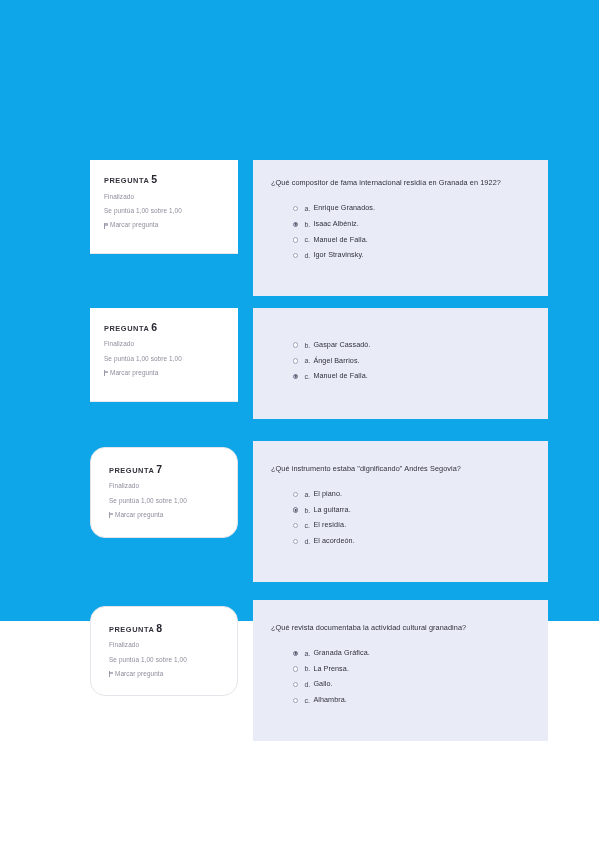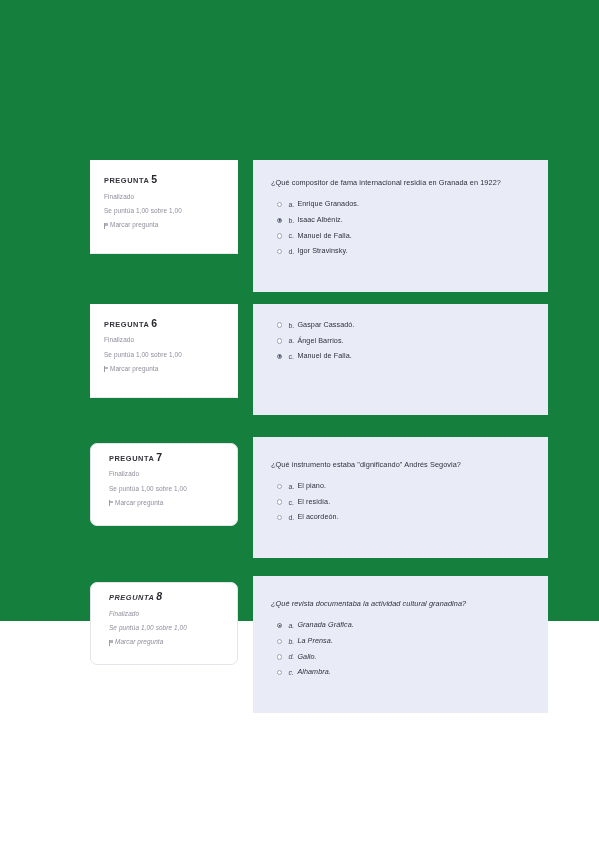--- a/index.html
+++ b/index.html
@@ -12,21 +12,21 @@
     background: #ffffff;
     font-family: "Liberation Sans", sans-serif;
     -webkit-font-smoothing: antialiased;
     overflow: hidden;
   }
 
   .page {
     position: relative;
     width: 599px;
     height: 621px;
-    background: #15803d;
+    background: #0ea5e9;
   }
 
   .quiz-stack {
     position: absolute;
     left: 0;
     top: 160px;
     width: 599px;
   }
 
   .question-block {
@@ -44,23 +44,23 @@
     background: #ffffff;
     padding: 14px 12px 14px 14px;
     flex: 0 0 auto;
   }
   .info-card.flat {
     border-bottom: 1px solid #e8e8ec;
     min-height: 94px;
   }
   .info-card.boxed {
     border: 1px solid #e4e4ea;
-    border-radius: 7px;
+    border-radius: 15px;
     min-height: 80px;
-    padding: 8px 12px 18px 18px;
+    padding: 16px 12px 18px 18px;
   }
 
   .q-title {
     font-size: 7.4px;
     font-weight: bold;
     letter-spacing: 0.55px;
     color: #32323c;
     margin: 0 0 9px 0;
     line-height: 1;
     text-transform: uppercase;
@@ -110,34 +110,34 @@
     width: 3px; height: 2.6px;
     background: #b4b4c0;
   }
 
   
   .answer-panel {
     flex: 0 0 auto;
     width: 295px;
     margin-left: 15px;
     background: #e9ecf6;
-    padding: 17px 18px 36px 18px;
+    padding: 17px 18px 20px 18px;
     box-sizing: border-box;
   }
 
   .question-text {
     font-size: 7.3px;
     color: #2f2f3a;
     line-height: 1.55;
     margin: 0 0 12px 0;
     letter-spacing: 0.08px;
   }
 
   .options {
-    margin: 0;
+    margin: 16px;
     padding: 0;
     list-style: none;
   }
   .option {
     display: flex;
     align-items: center;
     margin-bottom: 7px;
     padding-left: 6px;
   }
   .option:last-child { margin-bottom: 0; }
@@ -183,21 +183,21 @@
   }
 
   
   .block-q5 .answer-panel { min-height: 99px; }
   .block-q6 .answer-panel { min-height: 111px; }
   .block-q7 .answer-panel { min-height: 115px; padding-top: 22px; }
   .block-q8 .answer-panel { min-height: 113px; padding-top: 22px; }
 
   .block-q6 { margin-top: 12px; }
   .block-q7 { margin-top: 22px; }
-  .block-q8 { margin-top: 18px; font-style: italic; }
+  .block-q8 { margin-top: 18px; }
 
   .block-q7 .info-card, .block-q8 .info-card { margin-top: 6px; }
 </style>
 </head>
 <body>
 
 <div class="page">
   <div class="quiz-stack">
 
     <div class="question-block block-q5">
@@ -286,20 +286,25 @@
       </div>
       <div class="answer-panel">
         <p class="question-text">¿Qué instrumento estaba "dignificando" Andrés Segovia?</p>
         <ul class="options">
           <li class="option">
             <span class="radio"></span>
             <span class="opt-letter">a.</span>
             <span class="opt-text">El piano.</span>
           </li>
           <li class="option">
+            <span class="radio checked"></span>
+            <span class="opt-letter">b.</span>
+            <span class="opt-text">La guitarra.</span>
+          </li>
+          <li class="option">
             <span class="radio"></span>
             <span class="opt-letter">c.</span>
             <span class="opt-text">El residía.</span>
           </li>
           <li class="option">
             <span class="radio"></span>
             <span class="opt-letter">d.</span>
             <span class="opt-text">El acordeón.</span>
           </li>
         </ul>

